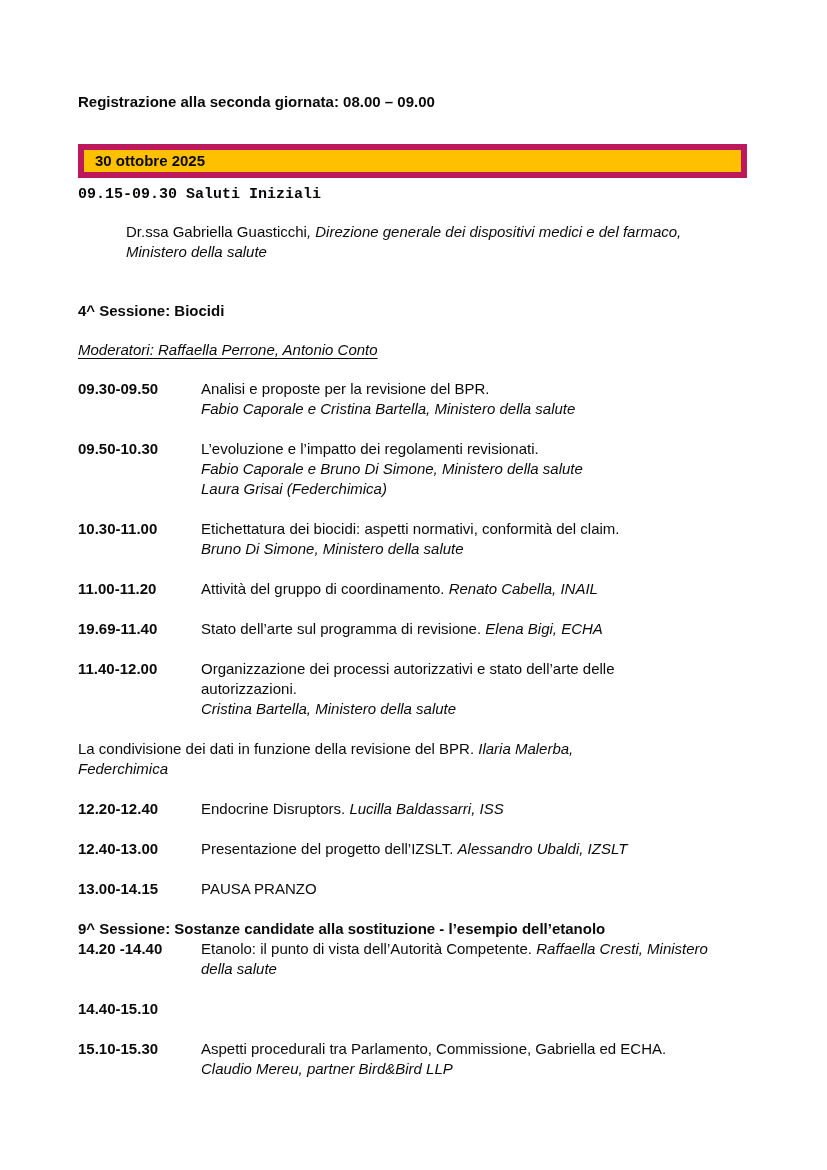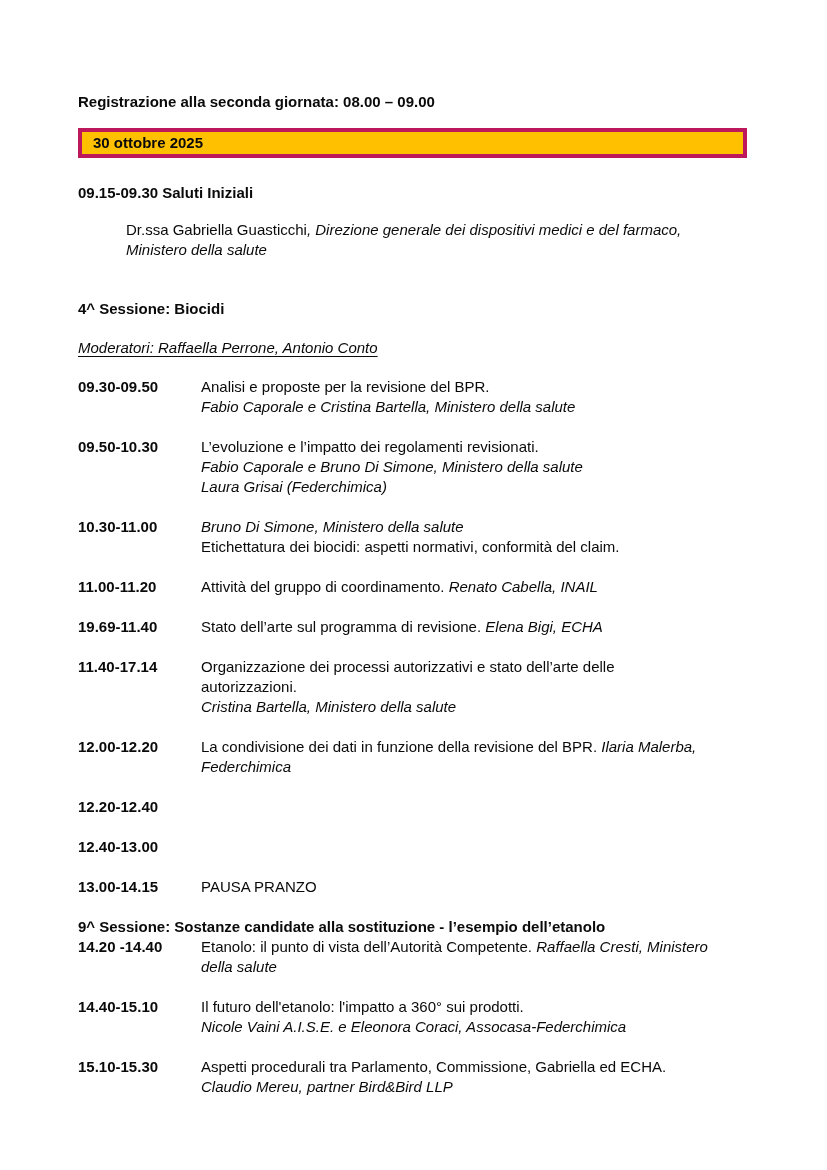--- a/index.html
+++ b/index.html
@@ -8,27 +8,27 @@
     width:827px; height:1170px;
     font-family:"Liberation Sans", sans-serif;
     font-size:15px; color:#0a0a0a;
     overflow:hidden;
   }
   .page { padding:93px 119px 0 78px; }
   .b { font-weight:normal; }
   .it { font-style:italic; }
   .reg-line { font-weight:bold; }
   .banner {
-    margin-top:18px;
+    margin-top:34px;
     width:669px;
-    border:4px solid #be185d;
+    border:6px solid #be185d;
     font-weight:bold;
     padding:2px 8px 3px 11px;
   }
-  .opening-heading { margin-top:26px; font-weight:bold; }
+  .opening-heading { margin-top:8px; font-weight:bold;font-family:Liberation Mono, monospace; }
   .opening-speaker {
     margin-top:19px; margin-left:48px;
     width:600px; line-height:20px;
     margin-bottom:39px;
   }
   .session-title { font-weight:bold; line-height:20px; }
   .moderators {
     margin:19px 0 19px 0;
     font-style:italic;
     text-decoration:underline;
@@ -74,60 +74,65 @@
       <div class="desc">
         <p class="line"><span>L’evoluzione e l’impatto dei regolamenti revisionati.</span></p>
         <p class="line it">Fabio Caporale e Bruno Di Simone, Ministero della salute</p>
         <p class="line it">Laura Grisai (Federchimica)</p>
       </div>
     </div>
 
     <div class="item">
       <div class="time">10.30-11.00</div>
       <div class="desc">
+        <p class="line"><span>Etichettatura dei biocidi: aspetti normativi, conformità del claim.</span></p>
         <p class="line it">Bruno Di Simone, Ministero della salute</p>
-        <p class="line"><span>Etichettatura dei biocidi: aspetti normativi, conformità del claim.</span></p>
       </div>
     </div>
 
     <div class="item">
       <div class="time">11.00-11.20</div>
       <div class="desc">
         <p class="line"><span>Attività del gruppo di coordinamento. </span><span class="it">Renato Cabella, INAIL</span></p>
       </div>
     </div>
 
     <div class="item">
       <div class="time">19.69-11.40</div>
       <div class="desc">
         <p class="line"><span>Stato dell’arte sul programma di revisione. </span><span class="it">Elena Bigi, ECHA</span></p>
       </div>
     </div>
 
     <div class="item">
-      <div class="time">11.40-17.14</div>
+      <div class="time">11.40-12.00</div>
       <div class="desc">
         <p class="line"><span>Organizzazione dei processi autorizzativi e stato dell’arte delle autorizzazioni.</span></p>
         <p class="line it">Cristina Bartella, Ministero della salute</p>
       </div>
     </div>
 
     <div class="item">
-      <div class="time">12.00-12.20</div>
       <div class="desc">
         <p class="line"><span>La condivisione dei dati in funzione della revisione del BPR. </span><span class="it">Ilaria Malerba, Federchimica</span></p>
       </div>
     </div>
 
     <div class="item">
       <div class="time">12.20-12.40</div>
+      <div class="desc">
+        <p class="line"><span>Endocrine Disruptors. </span><span class="it">Lucilla Baldassarri, ISS</span></p>
+      </div>
     </div>
 
     <div class="item">
       <div class="time">12.40-13.00</div>
+      <div class="desc">
+        <p class="line"><span>Presentazione del progetto dell’IZSLT. </span><span class="it">Alessandro Ubaldi, IZSLT</span></p>
+      </div>
     </div>
 
     <div class="item">
       <div class="time">13.00-14.15</div>
       <div class="desc">
         <p class="line"><span class="b">PAUSA PRANZO</span></p>
       </div>
     </div>
   </section>
 
@@ -136,24 +141,20 @@
 
     <div class="item">
       <div class="time">14.20 -14.40</div>
       <div class="desc">
         <p class="line"><span>Etanolo: il punto di vista dell’Autorità Competente. </span><span class="it">Raffaella Cresti, Ministero della salute</span></p>
       </div>
     </div>
 
     <div class="item">
       <div class="time">14.40-15.10</div>
-      <div class="desc">
-        <p class="line"><span>Il futuro dell'etanolo: l'impatto a 360° sui prodotti.</span></p>
-        <p class="line it">Nicole Vaini A.I.S.E. e Eleonora Coraci, Assocasa-Federchimica</p>
-      </div>
     </div>
 
     <div class="item">
       <div class="time">15.10-15.30</div>
       <div class="desc">
         <p class="line"><span>Aspetti procedurali tra Parlamento, Commissione, Gabriella ed ECHA.</span></p>
         <p class="line it">Claudio Mereu, partner Bird&amp;Bird LLP</p>
       </div>
     </div>
   </section>

